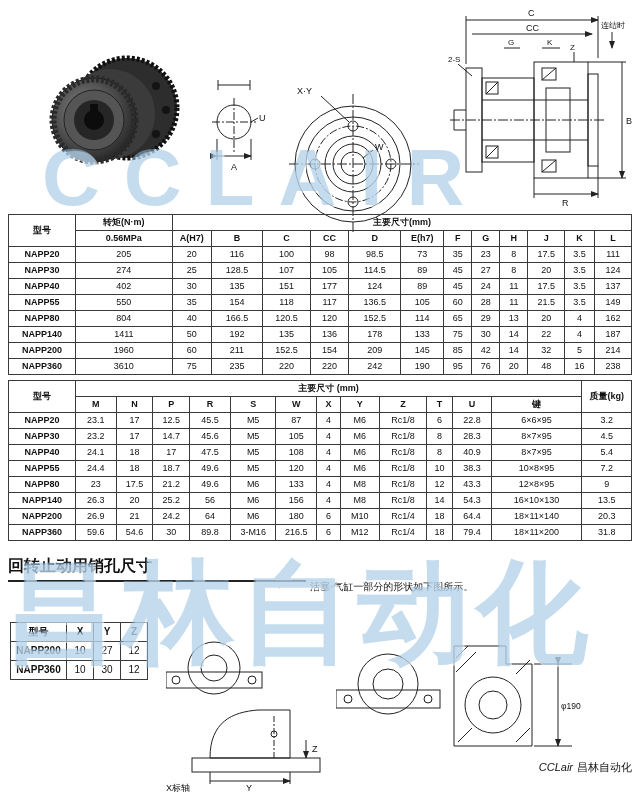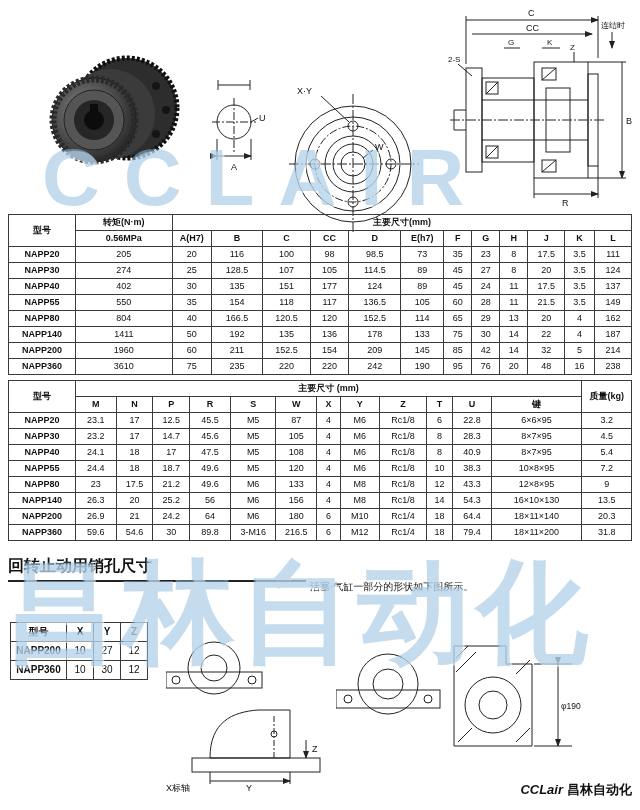--- a/index.html
+++ b/index.html
@@ -19,22 +19,22 @@
         padding:1px 0;white-space:nowrap;overflow:hidden;height:13px;}
   th{font-weight:bold;}
   td.model{font-weight:bold;}
   #table1,#table2{width:624px;}
   #table3{width:138px;}
   #table3 th,#table3 td{font-size:10px;height:16px;}
   
   .sec-title{position:absolute;z-index:2;font-size:16px;font-weight:bold;
              border-bottom:2px solid #222;padding-bottom:3px;}
   .sec-note{position:absolute;z-index:2;font-size:10px;}
-  .footer{position:absolute;z-index:7;left:430px;top:781px;width:202px;text-align:right;
-          font-size:13px;font-weight:bold;}
+  .footer{position:absolute;z-index:7;left:430px;top:760px;width:202px;text-align:right;
+          font-size:11px;font-weight:normal;}
   .footer .brand{font-style:italic;margin-right:4px;}
 </style>
 </head>
 <body>
 
 <div class="page">
 
   <div class="abs" style="left:32px;top:46px;">
     <svg width="148" height="140" viewBox="0 0 148 140">
       <defs>

